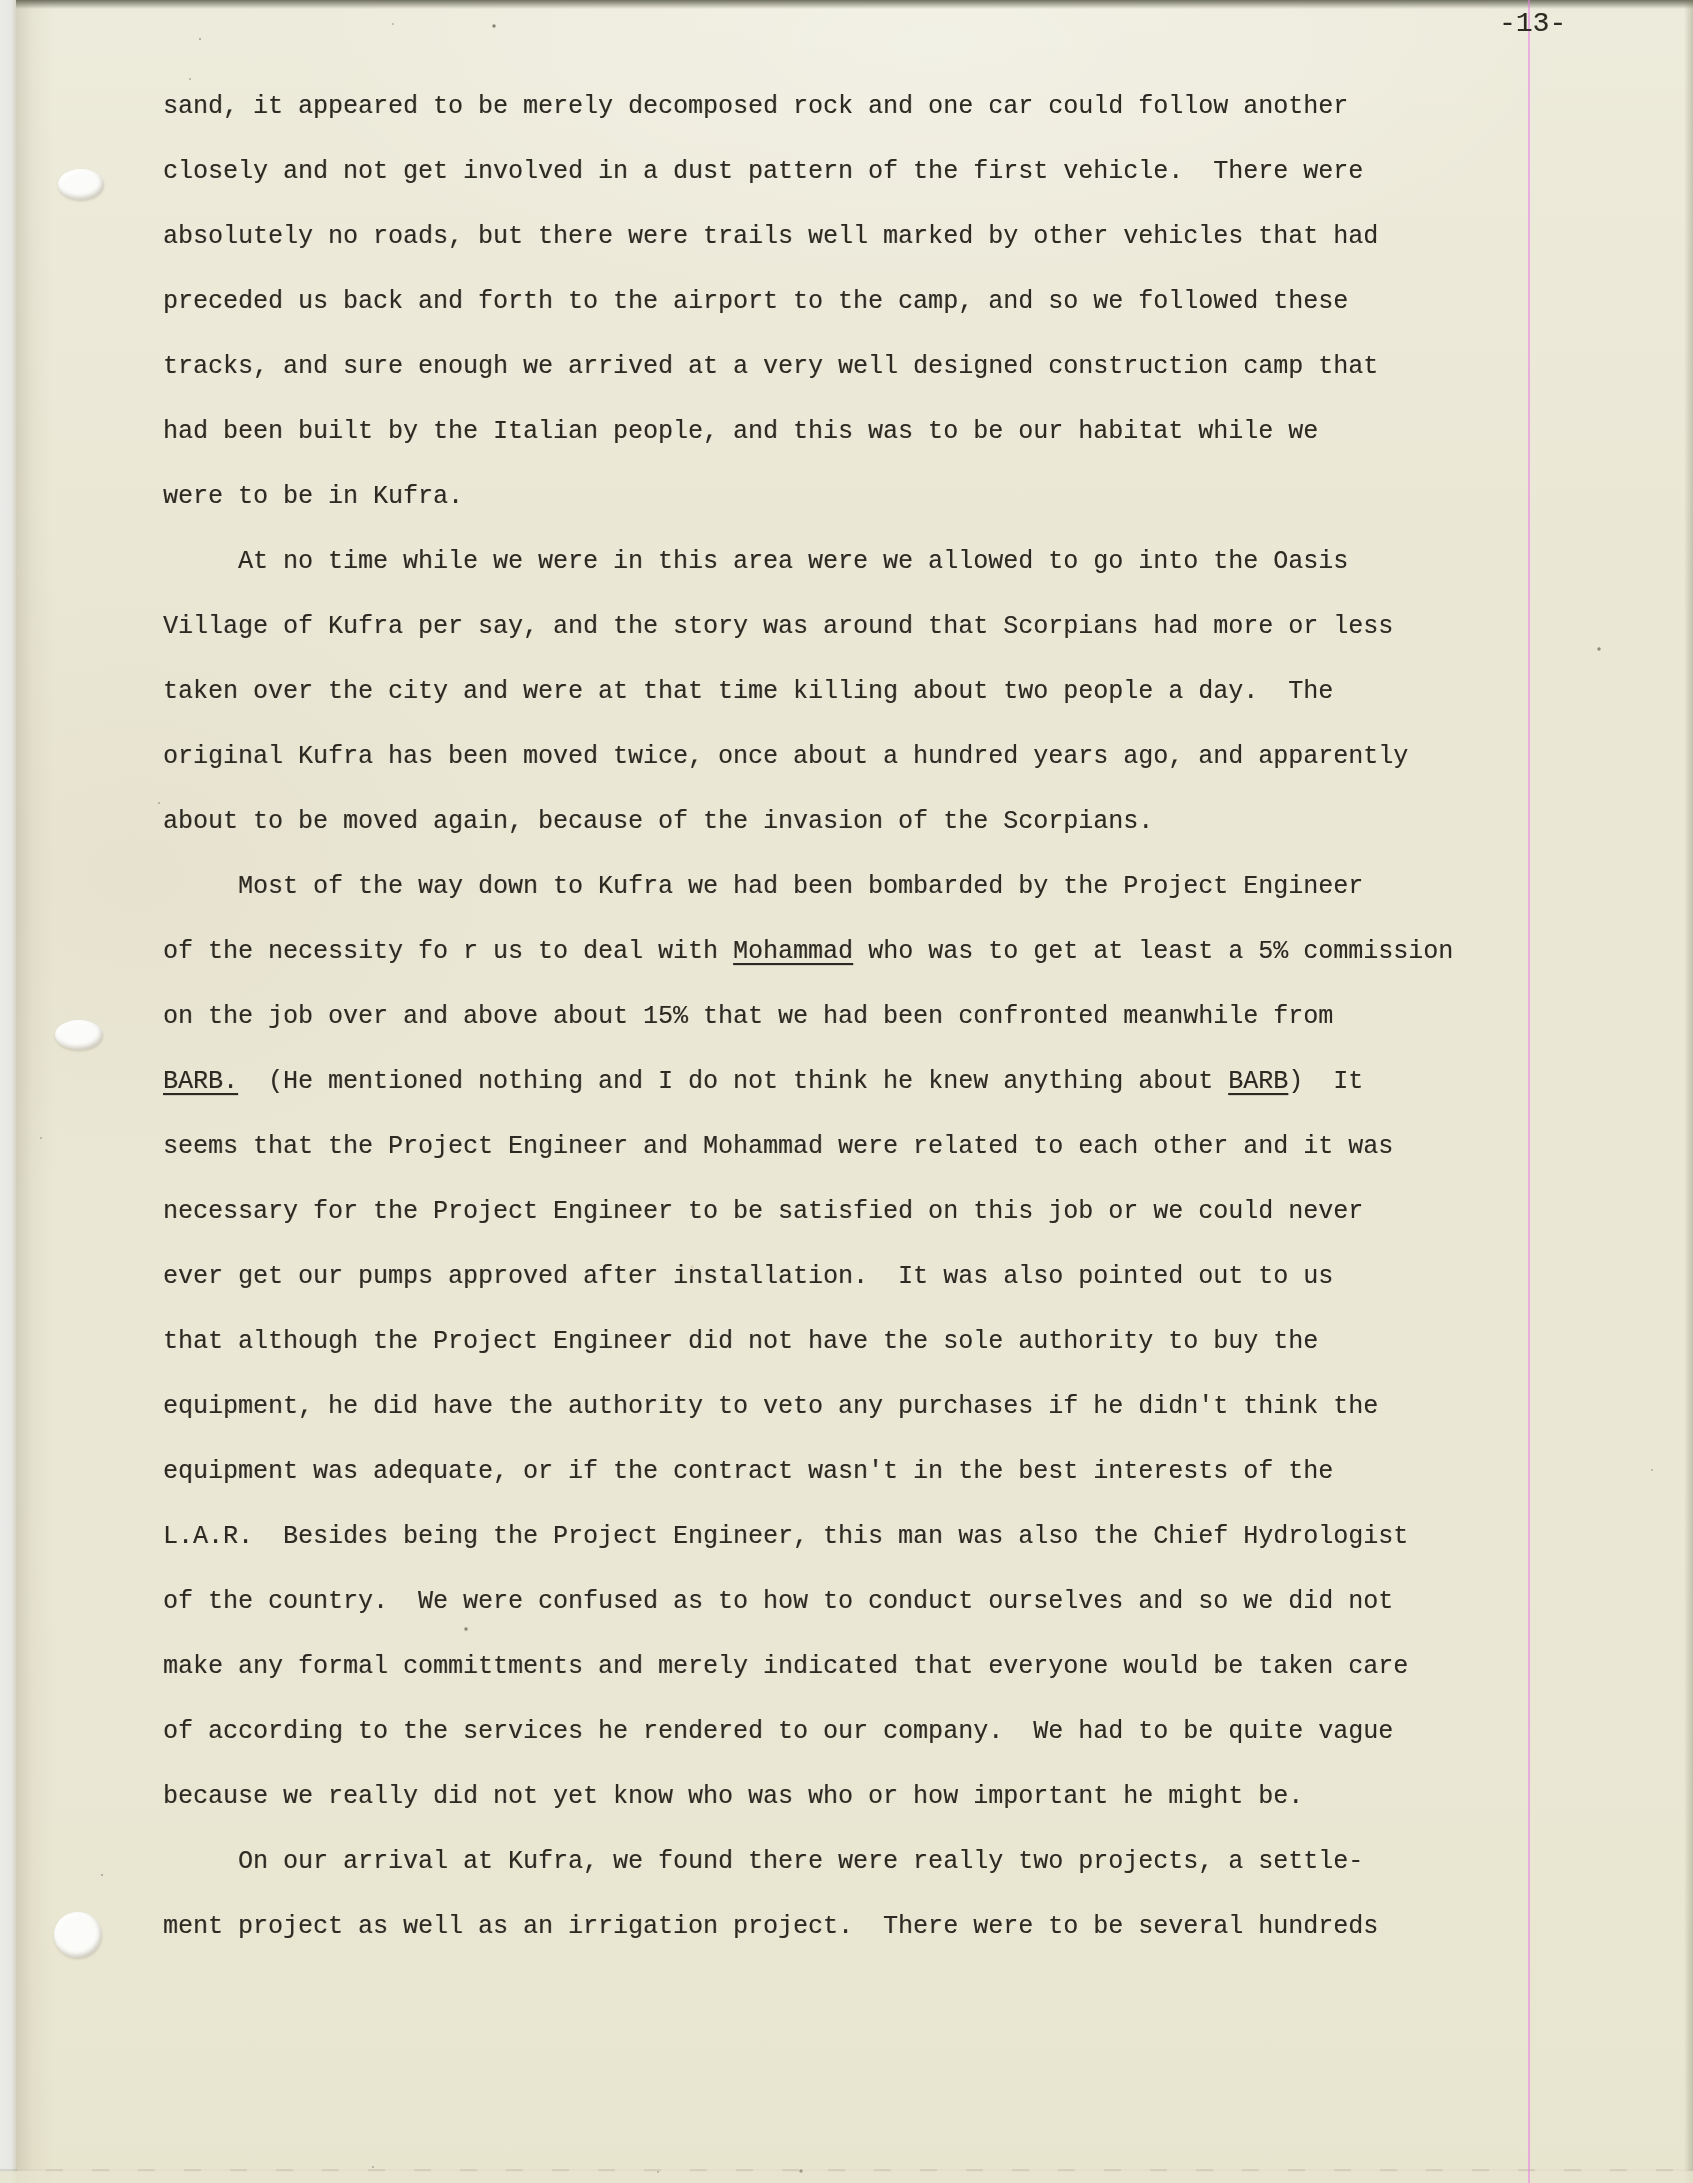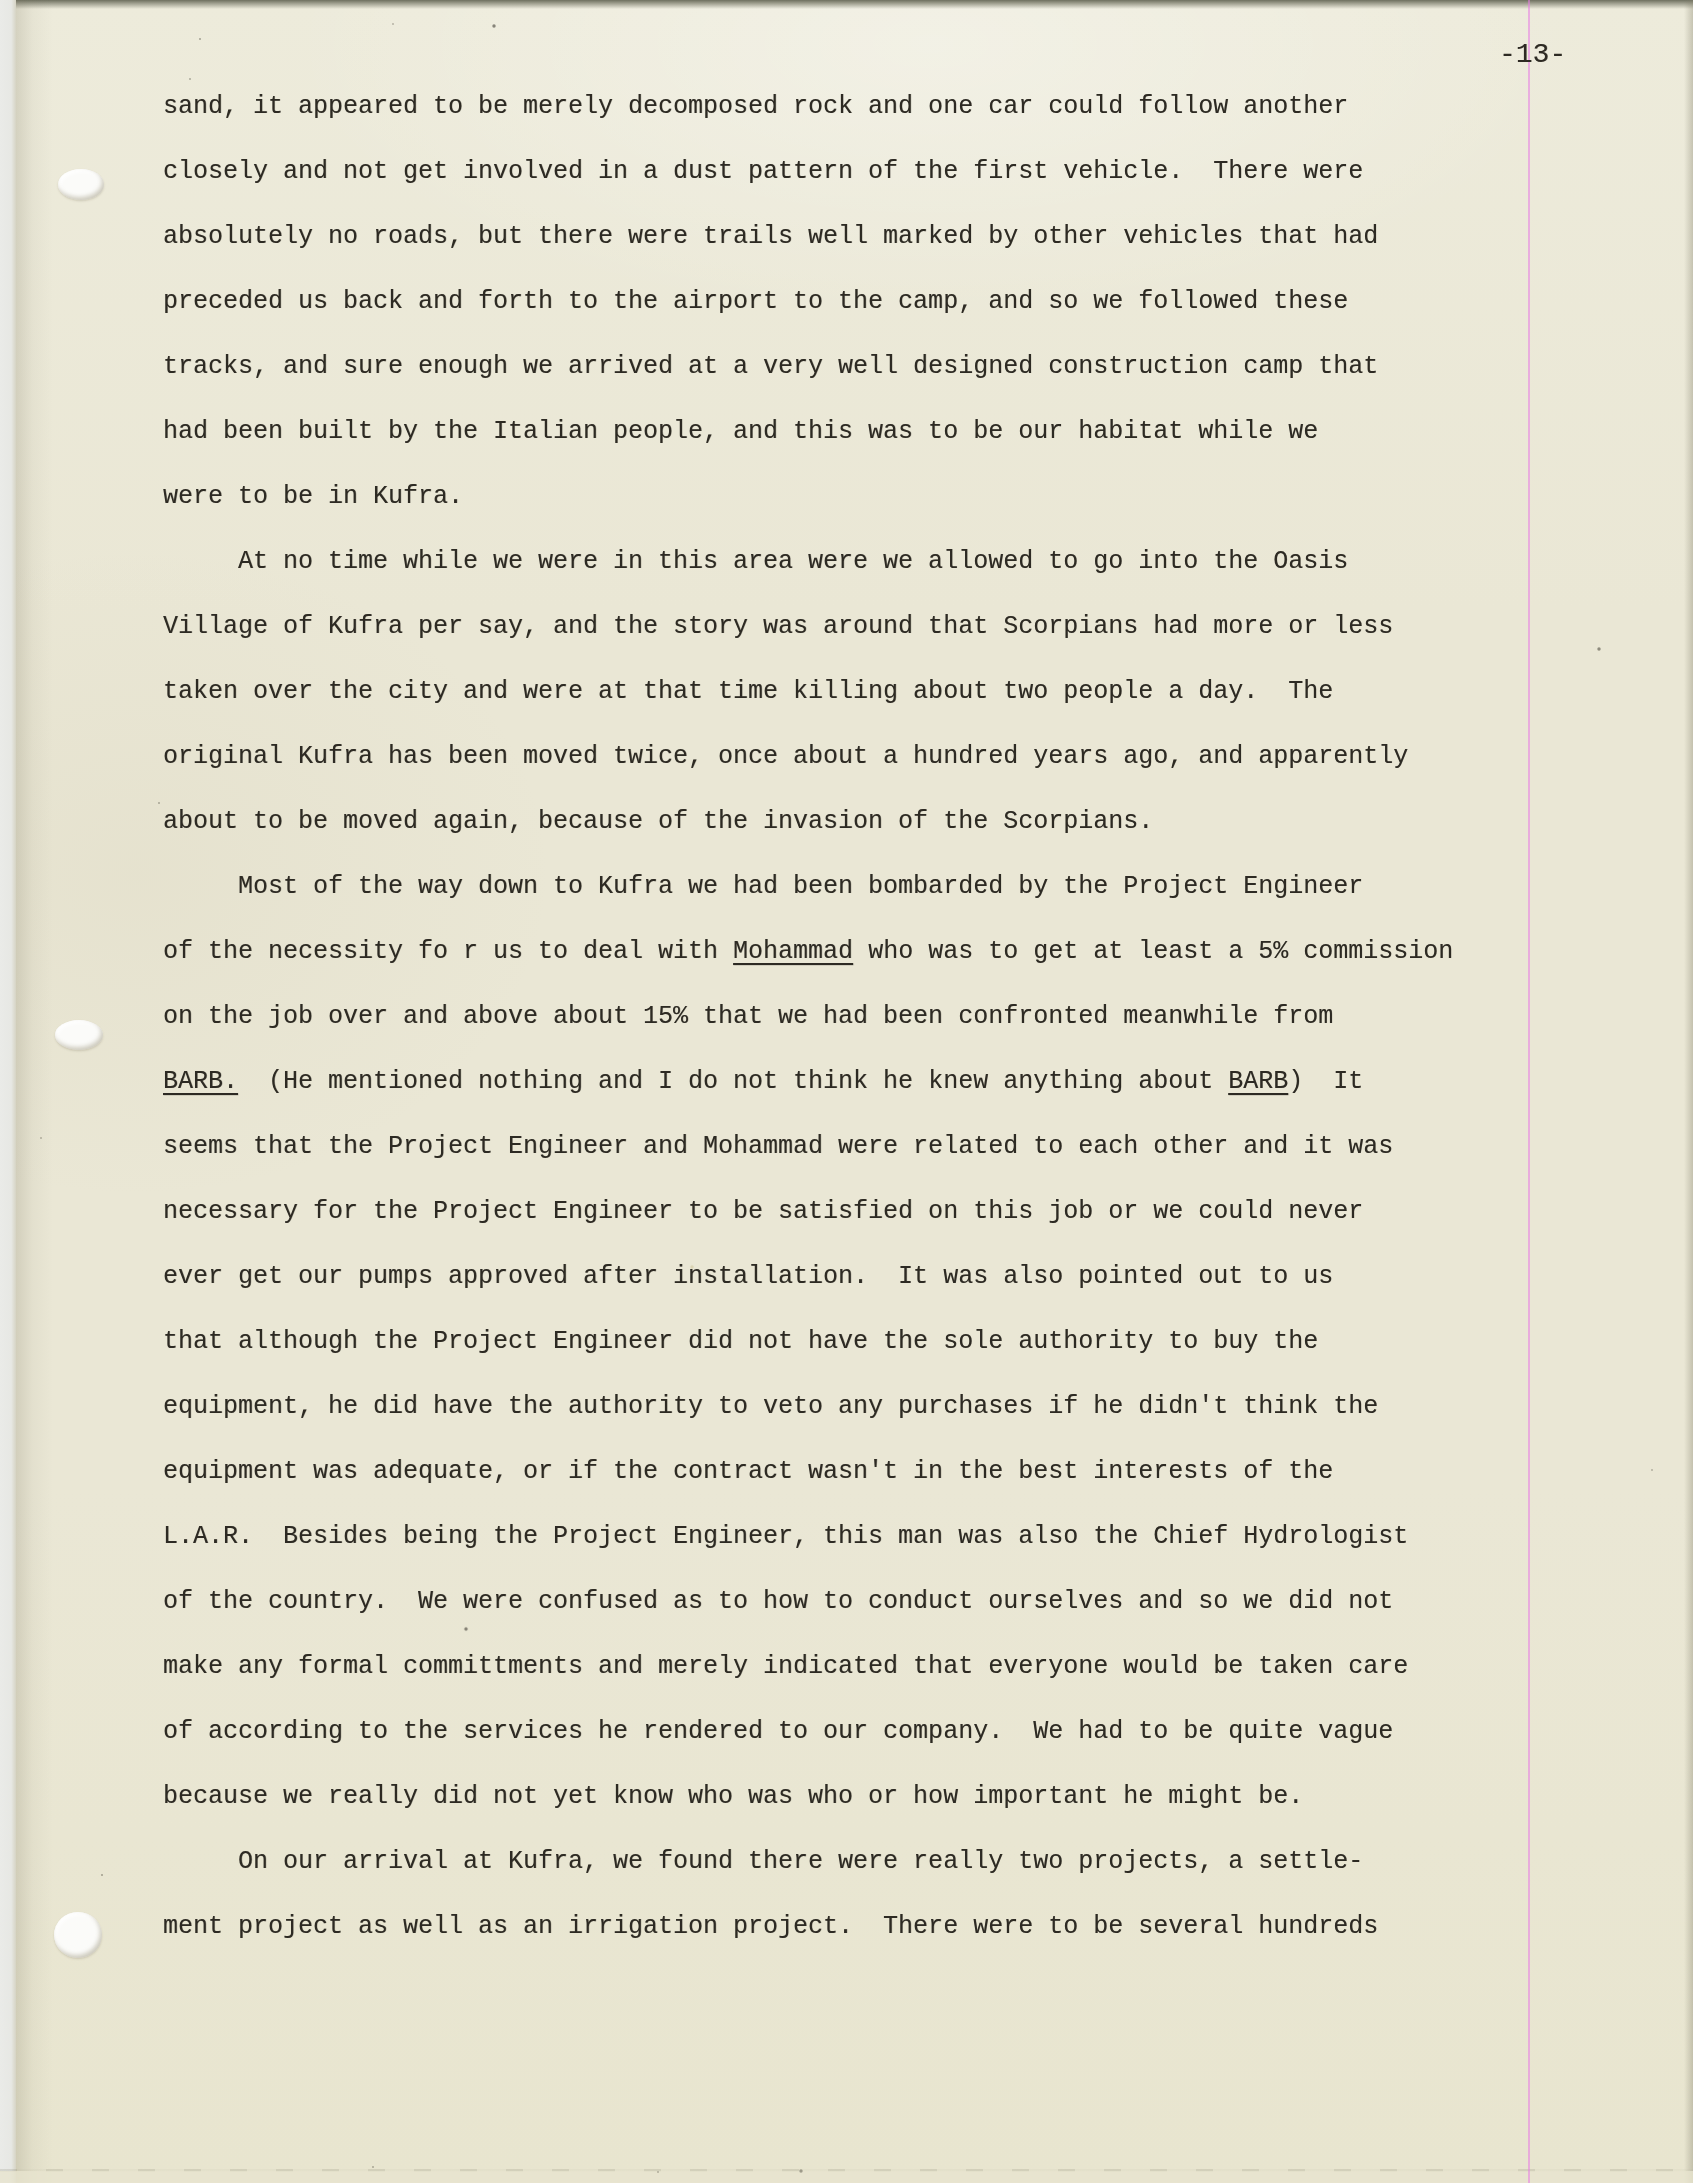--- a/index.html
+++ b/index.html
@@ -80,21 +80,21 @@
   }
   .typed .line { height: 65px; }
   .typed .u {
     text-decoration: underline;
     text-decoration-thickness: 2px;
     text-underline-offset: 4.6px;
     margin-top: 8px;
   }
 
   .page-number {
-    position: absolute; left: 1499px; top: 38px;
+    position: absolute; left: 1499px; top: 7px;
     color: var(--ink);
     font-size: 28px; line-height: 33px;
     white-space: pre;
     text-shadow: 0.4px 0.4px 0 rgba(45,42,35,0.35);
   }
 
   
   .specks {
     position: absolute; top: 0; left: 0; width: 2px; height: 2px;
     background: transparent; border-radius: 50%;

